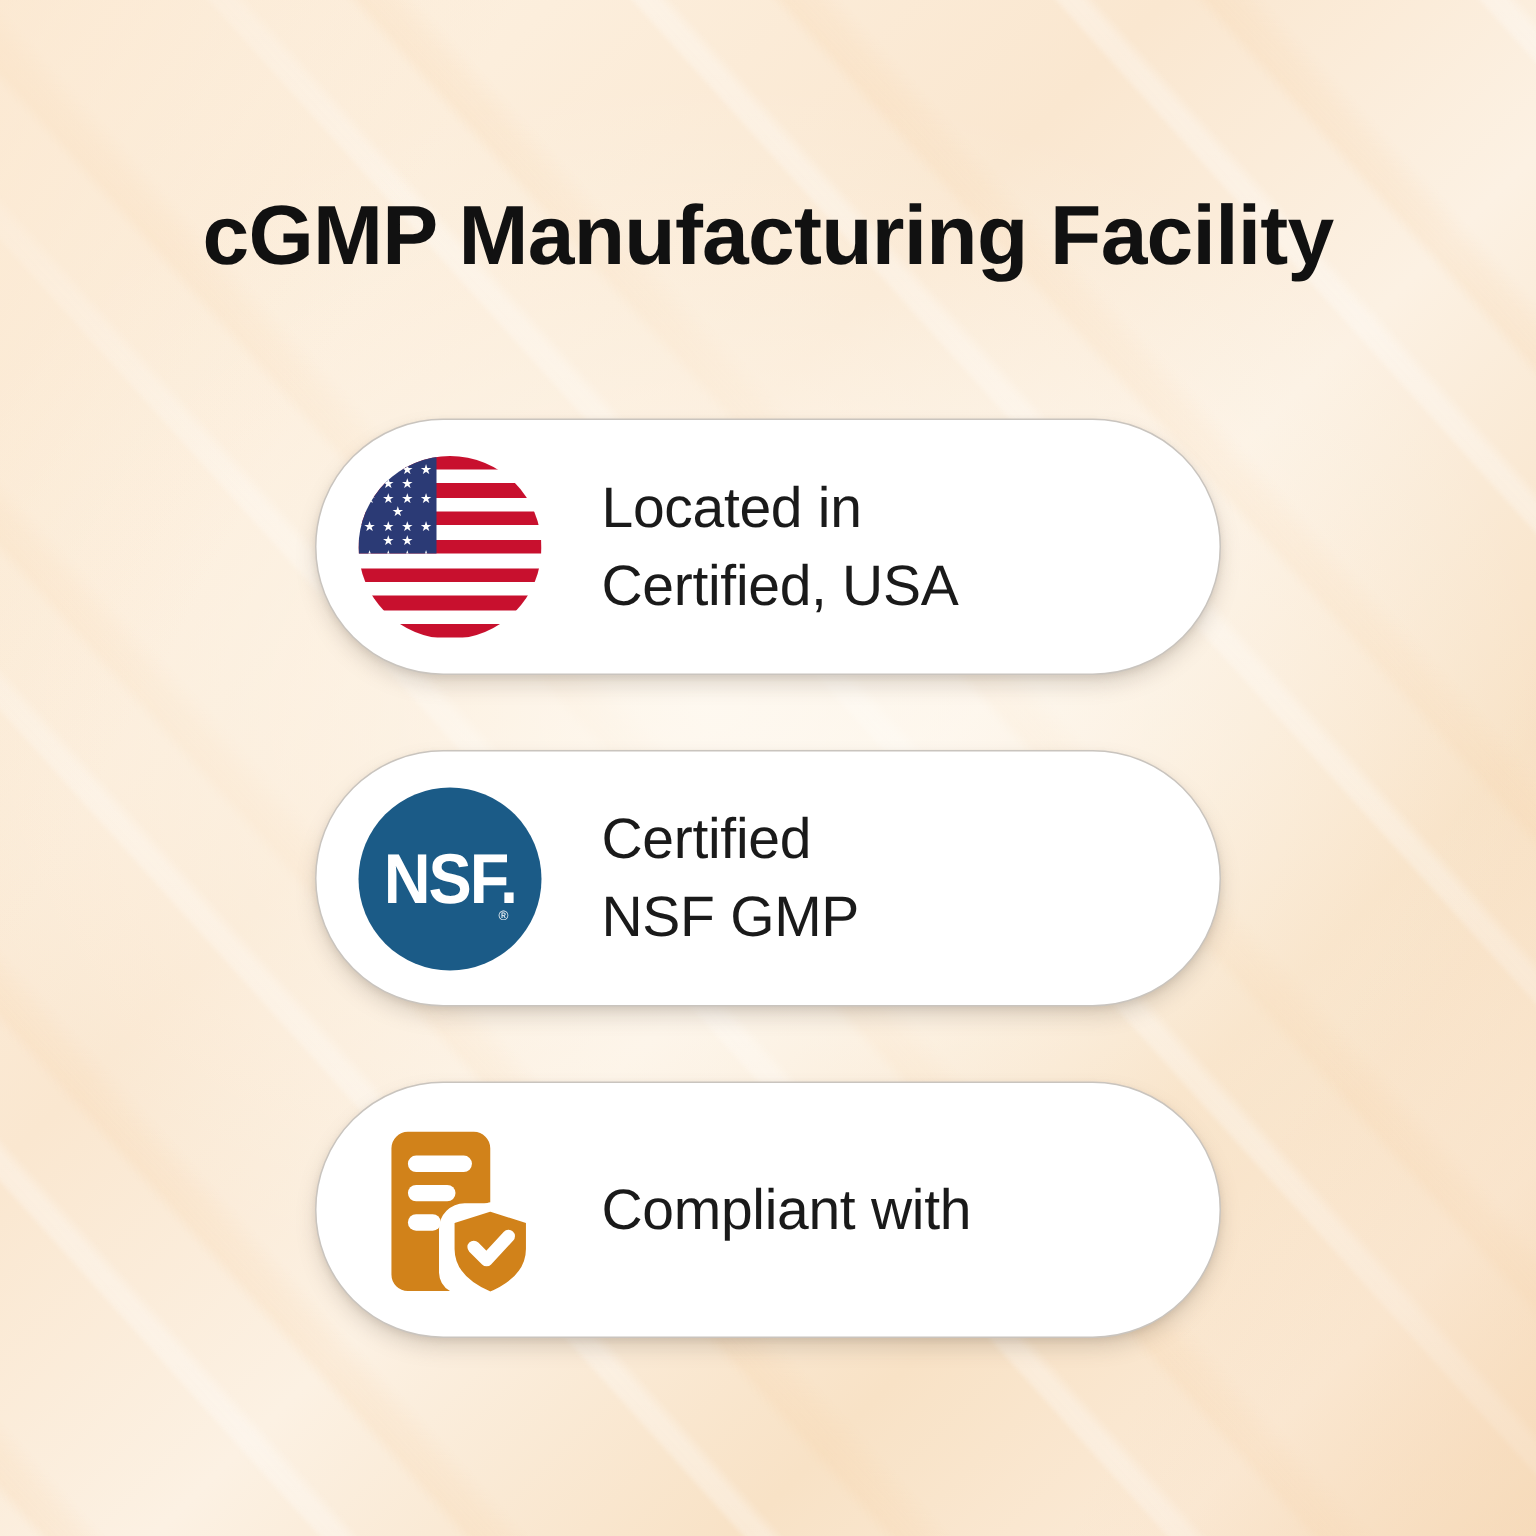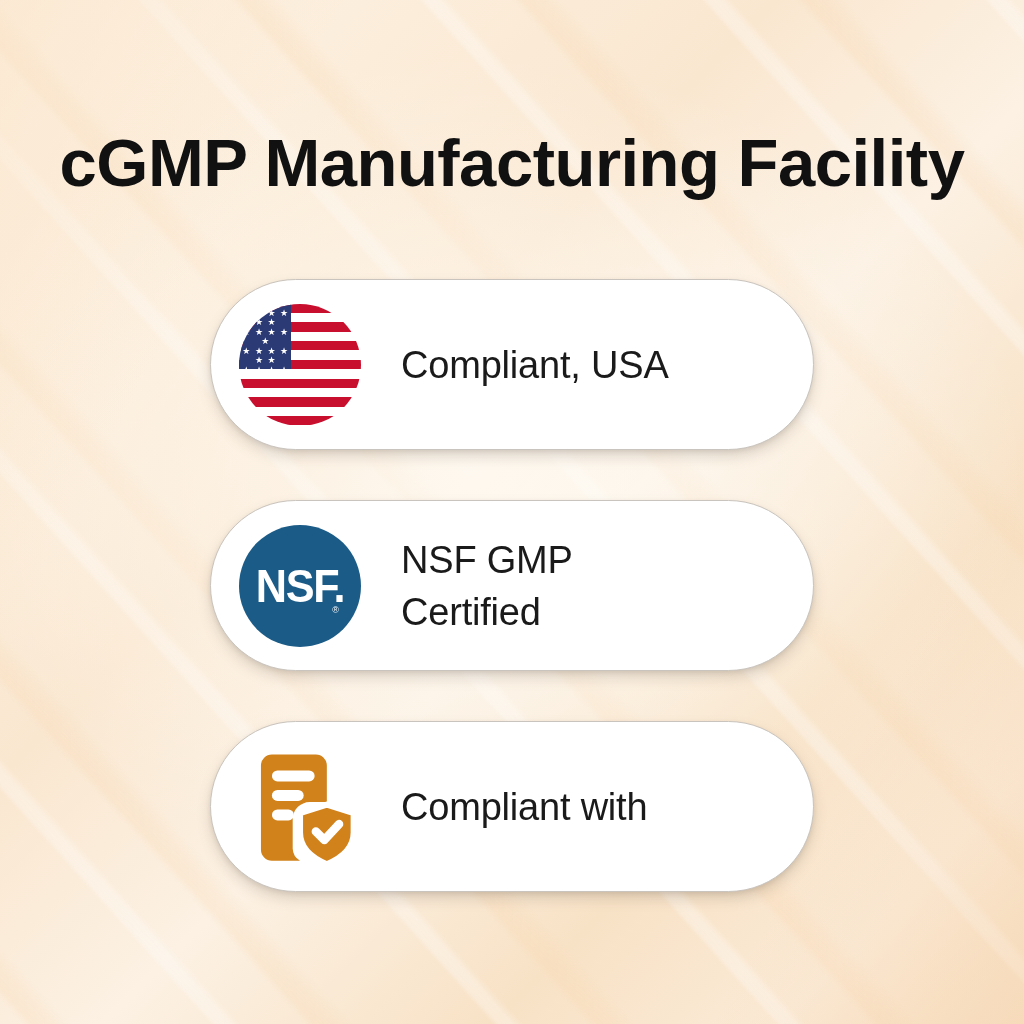--- a/index.html
+++ b/index.html
@@ -69,21 +69,21 @@
     width: 1024px;
     height: 1024px;
   }
 
   .page-title {
     position: absolute;
     left: 0;
     right: 0;
     top: 124px;
     text-align: center;
-    font-size: 67px;
+    font-size: 56px;
     font-weight: 700;
     letter-spacing: -0.5px;
     color: #111111;
     white-space: nowrap;
   }
 
   .card-list {
     position: absolute;
     left: 0;
     right: 0;
@@ -223,34 +223,35 @@
           <div class="stars">
             <div>★ ★ ★ ★ ★ ★</div>
             <div>★ ★ ★ ★ ★</div>
             <div>★ ★ ★ ★ ★ ★</div>
             <div>★ ★ ★ ★ ★</div>
 
           </div>
         </div>
       </div>
       <div class="card-text">
-        <span class="line">Compliant, USA</span>
+        <span class="line">Located in</span>
+        <span class="line">Certified, USA</span>
       </div>
     </div>
 
     <div class="card">
       <div class="card-icon">
         <div class="nsf">
           <span class="nsf-text">NSF.</span>
           <span class="nsf-reg">®</span>
         </div>
       </div>
       <div class="card-text">
+        <span class="line">Certified</span>
         <span class="line">NSF GMP</span>
-        <span class="line">Certified</span>
       </div>
     </div>
 
     <div class="card">
       <div class="card-icon">
         <svg class="doc-shield" viewBox="0 0 100 100">
           <path d="M18 16 a9 9 0 0 1 9-9 h36 a9 9 0 0 1 9 9 v30 h-14 a14 14 0 0 0 -14 14 v24 a12 12 0 0 0 6 10 H27 a9 9 0 0 1 -9 -9 Z" fill="#D1821A"></path>
           <rect x="27" y="20" width="35" height="9" rx="4.5" fill="#FFFFFF"></rect>
           <rect x="27" y="36" width="26" height="9" rx="4.5" fill="#FFFFFF"></rect>
           <rect x="27" y="52" width="18" height="9" rx="4.5" fill="#FFFFFF"></rect>

